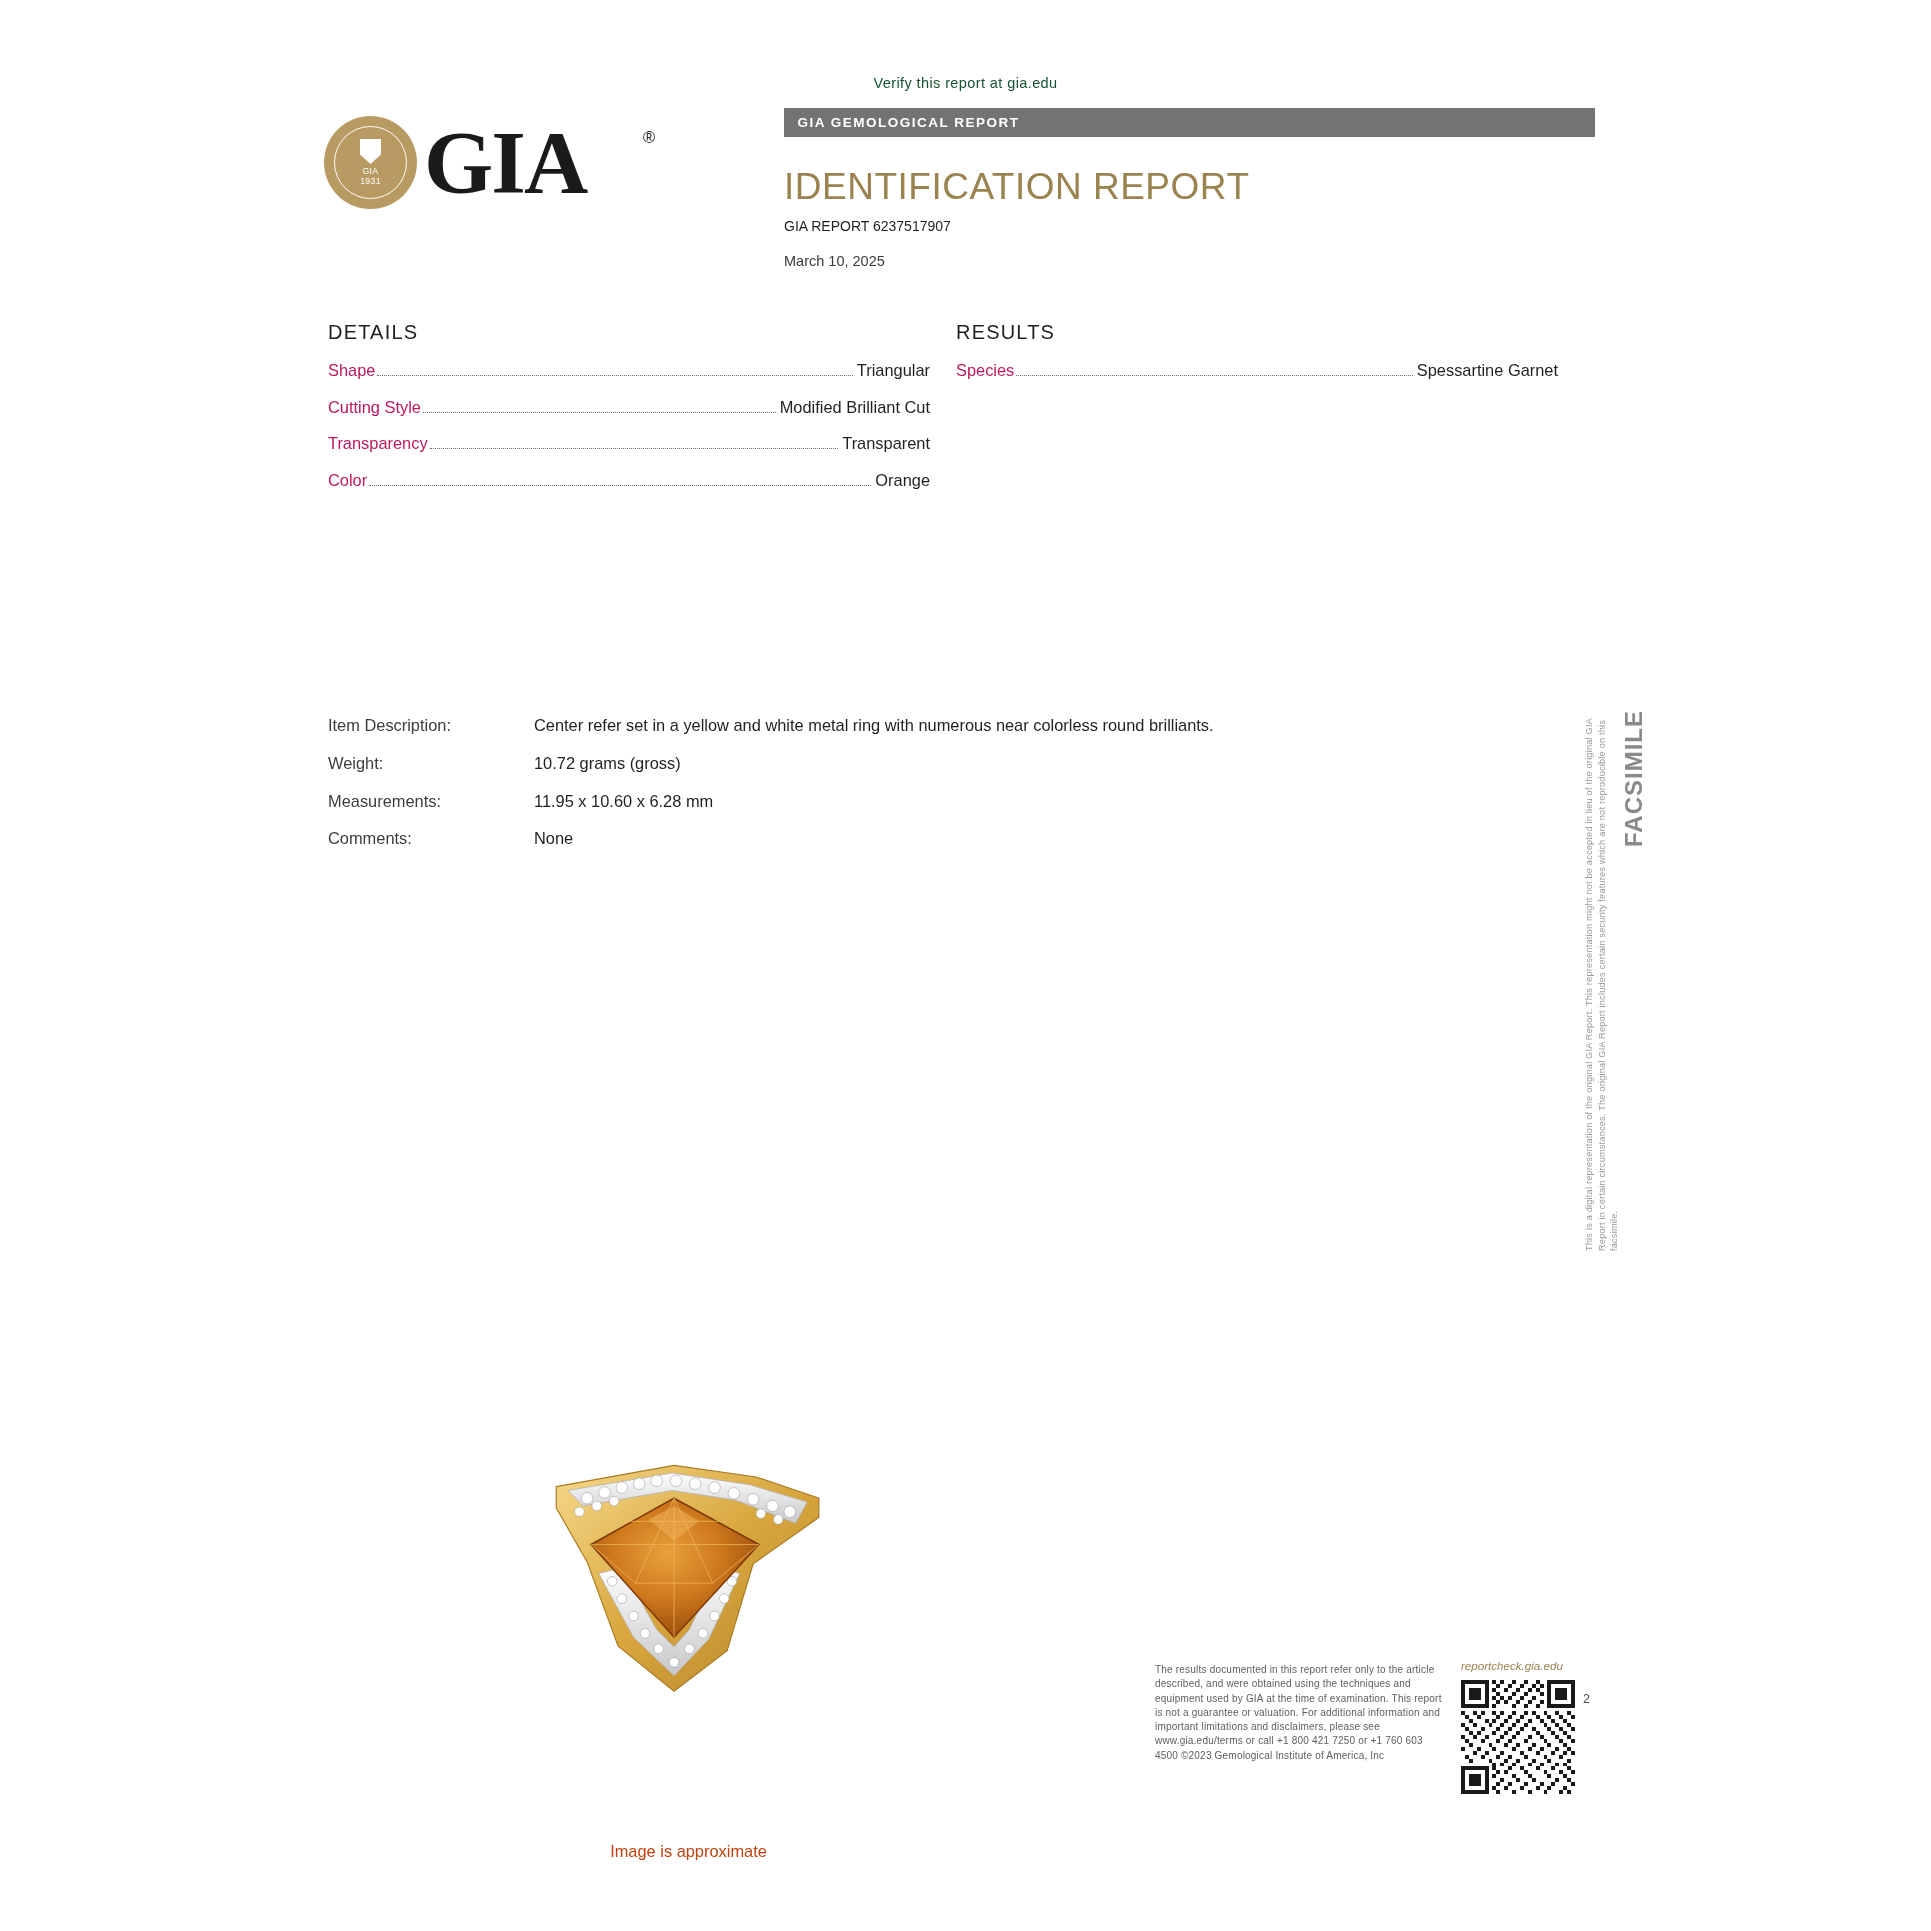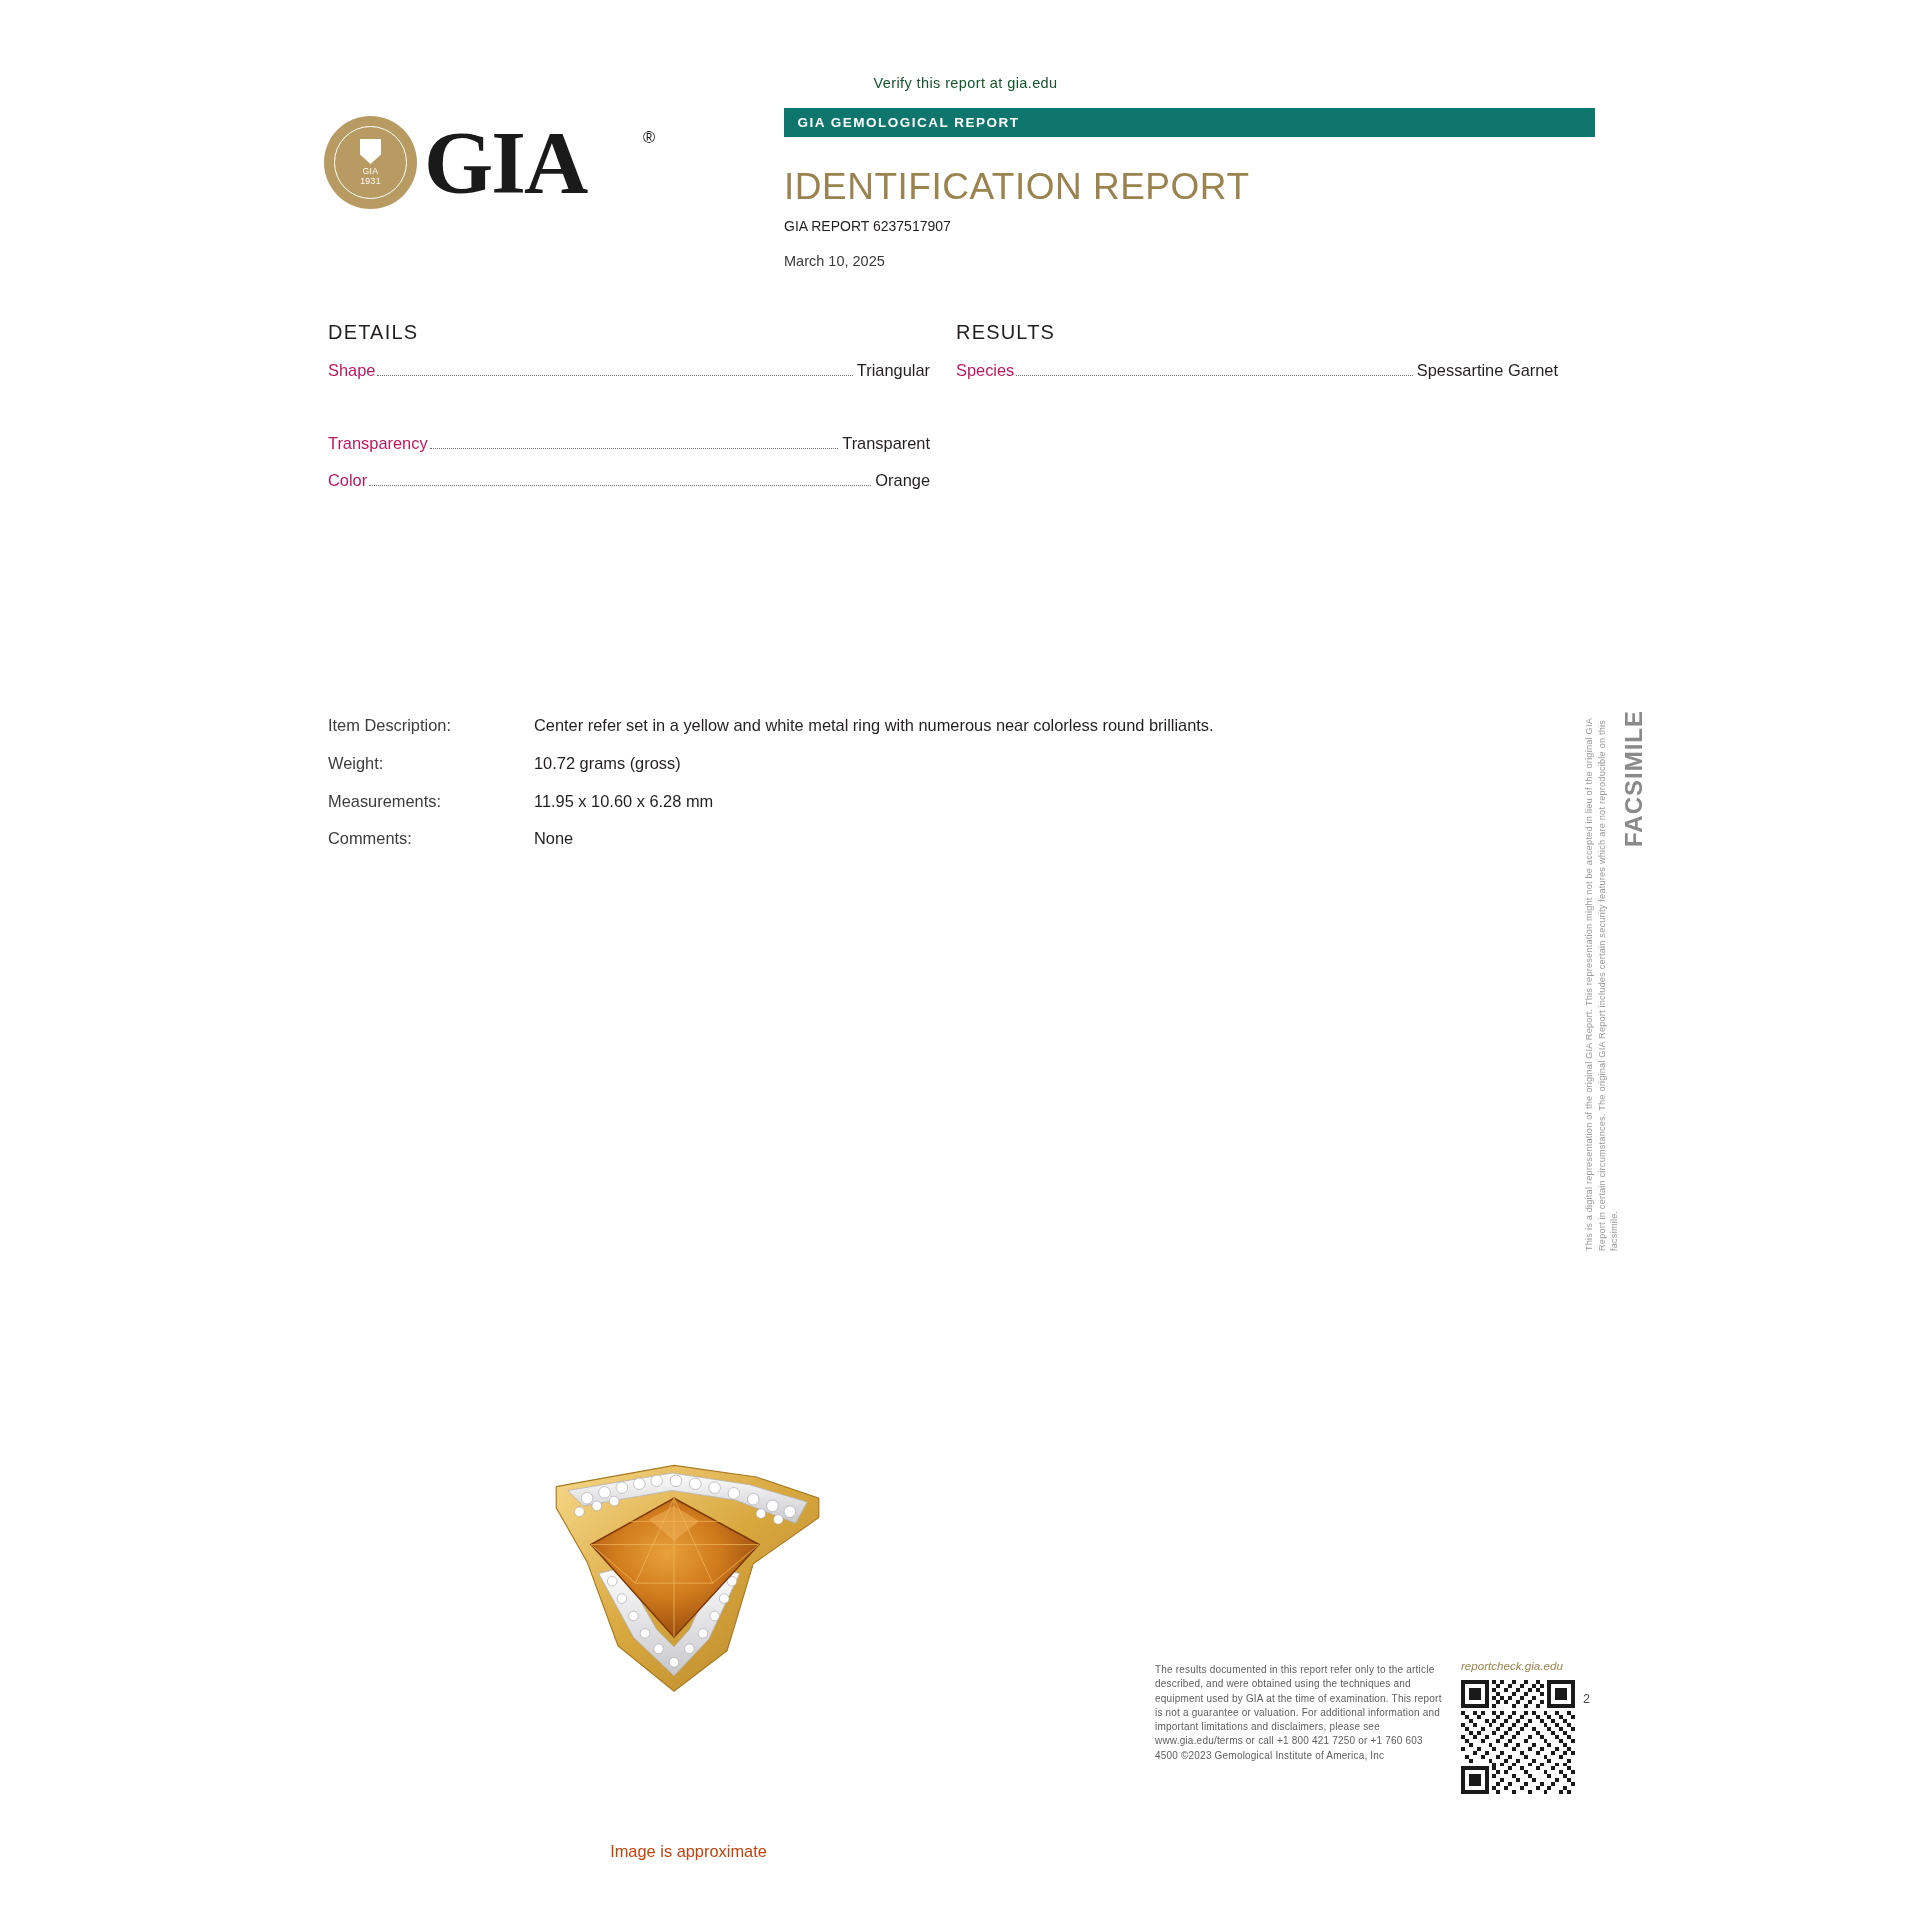--- a/index.html
+++ b/index.html
@@ -81,21 +81,21 @@
     position: absolute;
     left: 319px; top: 13.5px;
     font-size: 16.4px;
     color: #1a1a1a;
   }
 
   .report-bar {
     position: absolute;
     left: 784px; top: 108px;
     width: 811px; height: 29px;
-    background: #0f766e;
+    background: #737373;
   }
   .report-bar span {
     position: absolute;
     left: 13.5px; top: 6.8px;
     color: #ffffff;
     font-size: 13.5px;
     letter-spacing: 1.5px;
     font-weight: bold;
   }
   .report-title {
@@ -312,20 +312,25 @@
   <div class="report-title">IDENTIFICATION REPORT</div>
   <div class="report-number">GIA REPORT 6237517907</div>
   <div class="report-date">March 10, 2025</div>
 
   <div class="col-title" id="details-title">DETAILS</div>
 
   <div class="dot-row" id="row-shape">
     <span class="lbl">Shape</span>
     <span class="dots"></span>
     <span class="val">Triangular</span>
+  </div>
+  <div class="dot-row" id="row-cutting">
+    <span class="lbl">Cutting Style</span>
+    <span class="dots"></span>
+    <span class="val">Modified Brilliant Cut</span>
   </div>
   <div class="dot-row" id="row-transparency">
     <span class="lbl">Transparency</span>
     <span class="dots"></span>
     <span class="val">Transparent</span>
   </div>
   <div class="dot-row" id="row-color">
     <span class="lbl">Color</span>
     <span class="dots"></span>
     <span class="val">Orange</span>

